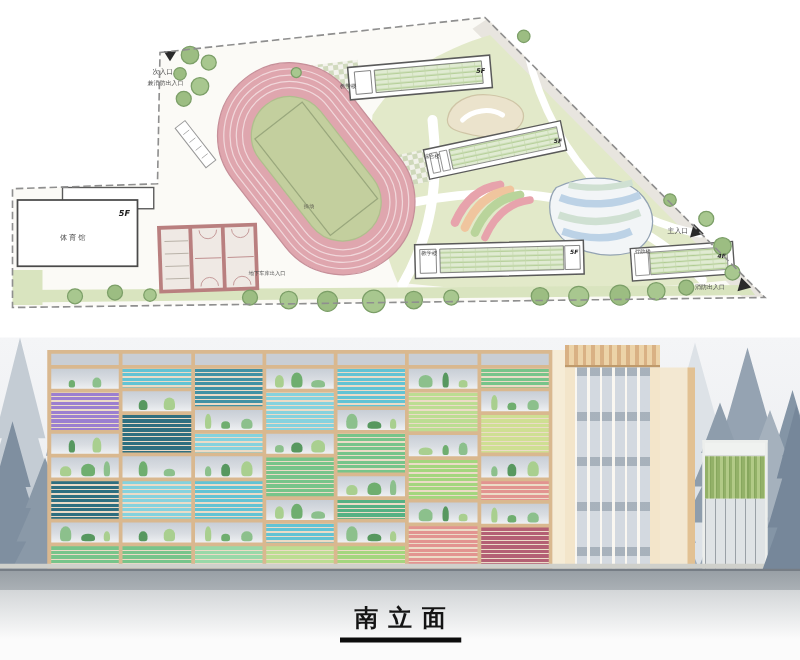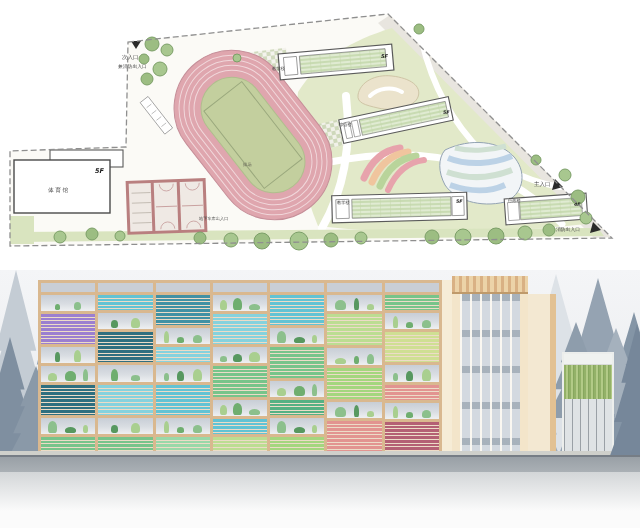--- a/index.html
+++ b/index.html
@@ -410,13 +410,16 @@
   </div>
 
   <svg class="layer pines-front" width="640" height="258">
       <path d="M637,54 L621.4,112.80000000000001 L652.6,112.80000000000001 Z M637,75 L614.2,152 L659.8,152 Z M637,110 L607,194 L667,194 Z M635.5,152 L635.5,198 L638.5,198 L638.5,152 Z" fill="#76879a"></path>
     </svg>
 
   <div class="sidewalk"></div>
   <div class="road"></div>
   <div class="ground"></div>
 
+  <div class="title-wrap">
+    <span class="title">南立面</span>
+  </div>
 </div>
 
 </body></html>

